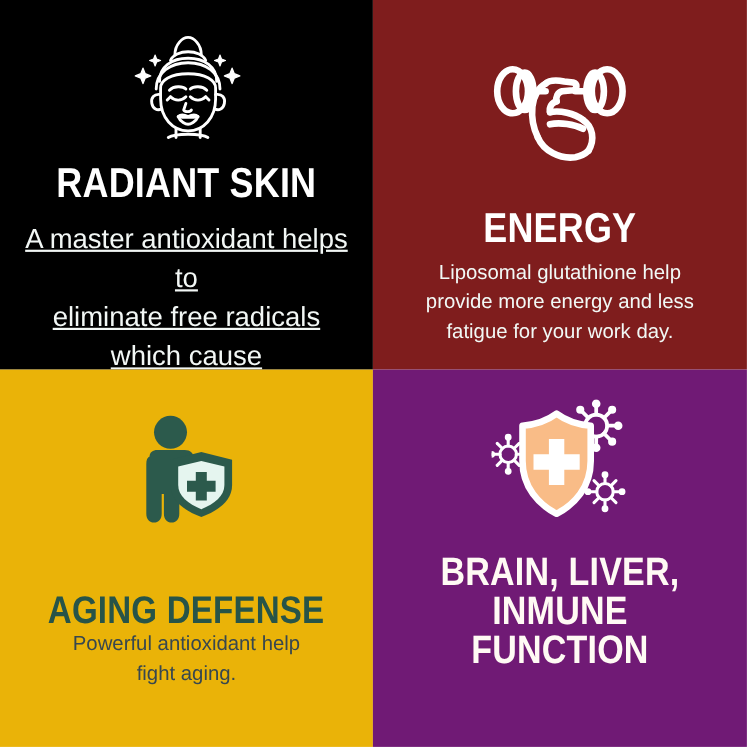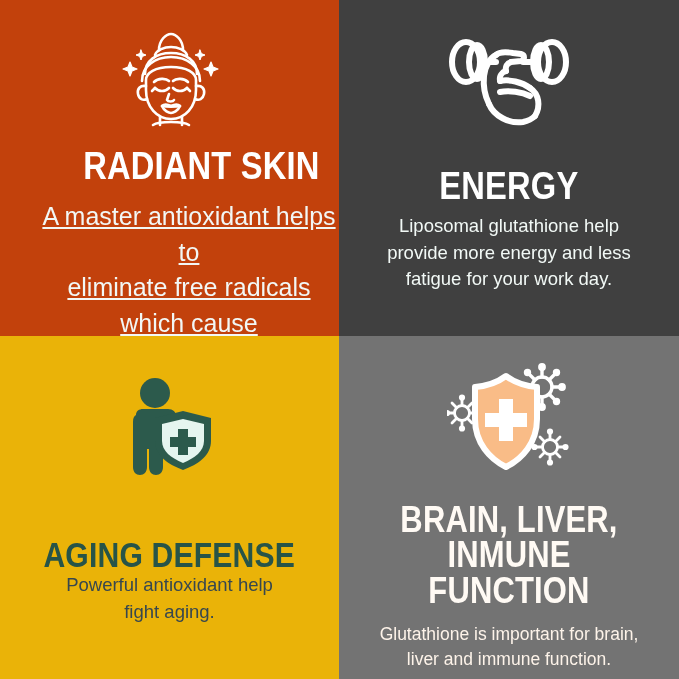--- a/index.html
+++ b/index.html
@@ -22,24 +22,24 @@
   .panel {
     position: relative;
     display: flex;
     flex-direction: column;
     align-items: center;
     box-sizing: border-box;
     overflow: hidden;
   }
 
   
-  .panel-radiant  { background: #c2410c; align-items: flex-end; }
-  .panel-energy   { background: #404040; }
+  .panel-radiant  { background: #000000; }
+  .panel-energy   { background: #7f1d1d; justify-content: center; }
   .panel-aging    { background: #eab308; }
-  .panel-immune   { background: #737373; }
+  .panel-immune   { background: #701a75; }
 
   
   .icon-wrap {
     display: flex;
     align-items: center;
     justify-content: center;
     width: 100%;
   }
   .panel-radiant .icon-wrap { height: 132px; padding-top: 24px; }
   .panel-energy  .icon-wrap { height: 132px; padding-top: 24px; }
@@ -301,17 +301,15 @@
                    C75 96, 90 80, 90 56 L90 24
                    C78 23, 67 19, 59 13 Z" fill="#f9bc87" stroke="#ffffff" stroke-width="6"></path>
 
           <path d="M52 36 L66 36 L66 50 L80 50 L80 64 L66 64 L66 78
                    L52 78 L52 64 L38 64 L38 50 L52 50 Z" fill="#ffffff" stroke="none"></path>
         </svg>
       </span>
     </div>
     <h2 class="headline">BRAIN, LIVER,
 INMUNE FUNCTION</h2>
-    <p class="body-copy">Glutathione is important for brain,
-liver and immune function.</p>
   </div>
 
 </div>
 
 </body></html>

